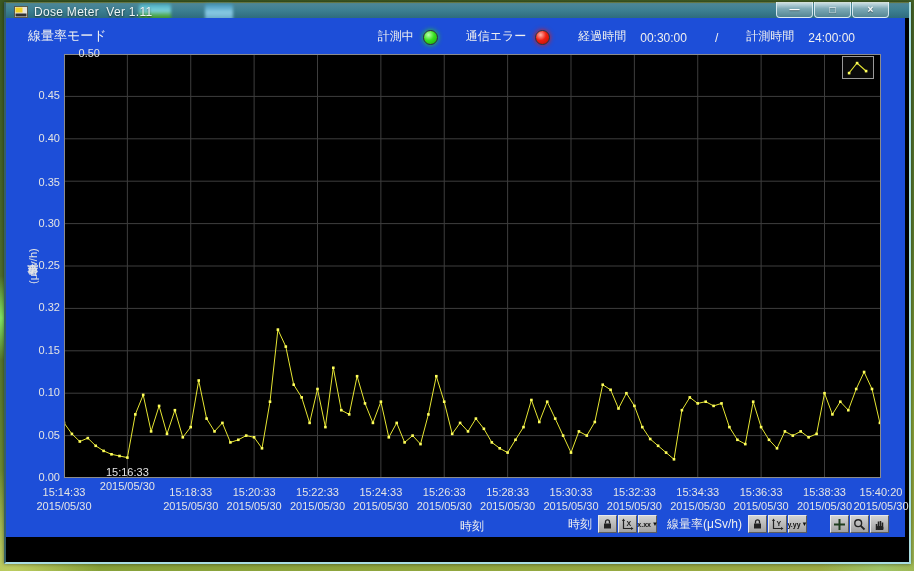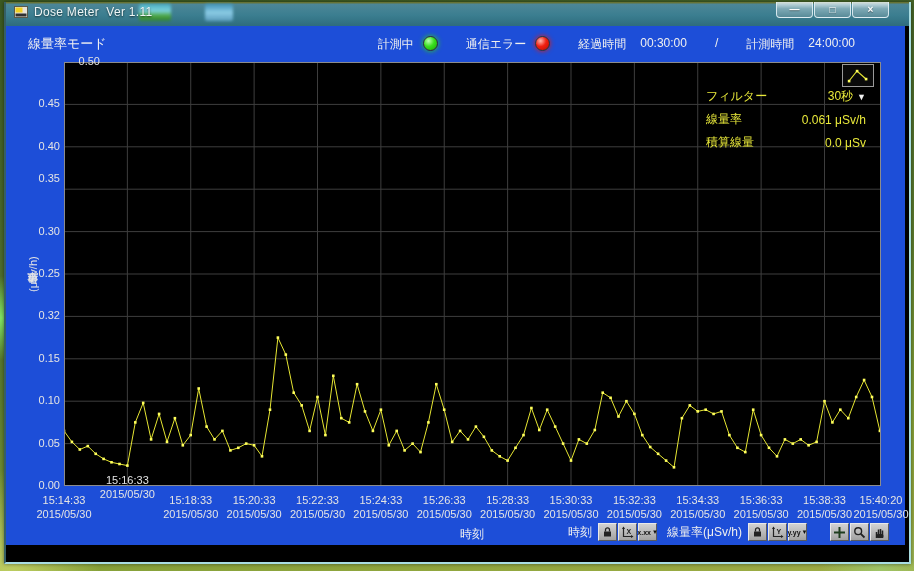--- a/index.html
+++ b/index.html
@@ -13,21 +13,21 @@
       linear-gradient(170deg,#3c5a22 0%,#49682a 30%,#5d7d2e 55%,#84a038 78%,#9fae46 100%);
   }
   .window{
     position:absolute;left:4px;top:2px;width:903px;height:560px;
     border-left:2px solid #355f66;border-right:2px solid #a9dde2;border-bottom:2px solid #a9dde2;
     box-shadow:0 0 4px rgba(0,0,0,.5);
     background:#000;
   }
   
   .titlebar{
-    position:relative;height:24px;
+    position:relative;height:16px;
     background:linear-gradient(180deg,#6e6e1c 0%,#4c8697 10%,#3b7e90 55%,#2e6c7d 100%);
     overflow:visible;
   }
   .ghost-icon{position:absolute;top:2px;height:17px;filter:blur(1.6px);opacity:.95;border-radius:2px;}
   .ghost-1{left:133px;width:32px;background:linear-gradient(180deg,#49aec2 0%,#7fd6e2 40%,#4da83e 70%,#2e7d30 100%);}
   .ghost-2{left:199px;width:28px;background:linear-gradient(180deg,#3f93b8 0%,#8fd0ea 50%,#5e9fc0 100%);}
   .title-icon{position:absolute;left:8px;top:4px;width:14px;height:12px;}
   .title-text{
     position:absolute;left:28px;top:3px;font-size:12px;color:#eef6f6;
     text-shadow:0 1px 2px rgba(0,0,0,.6);letter-spacing:.3px;white-space:pre;
@@ -42,21 +42,21 @@
   }
   
   .menubar{
     height:18px;background:linear-gradient(180deg,#fbfbfb,#eef0f0);
     border-bottom:1px solid #d8d8d8;display:flex;align-items:center;padding-left:6px;
   }
   .menu-item{font-size:12px;color:#1a1a1a;padding:0 9px;line-height:18px;}
   
   .client{position:relative;width:899px;height:519px;background:#1d4ed8;color:#e8e8e8;}
   .mode-title{position:absolute;left:22px;top:9px;font-size:13px;color:#f2f2f2;}
-  .statusrow{position:absolute;top:10px;right:50px;display:flex;align-items:flex-start;font-size:12px;color:#f0f0f0;white-space:nowrap;}
+  .statusrow{position:absolute;top:10px;right:50px;display:flex;align-items:flex-end;font-size:12px;color:#f0f0f0;white-space:nowrap;}
   .led{width:13px;height:13px;border-radius:50%;margin-left:9px;border:1px solid #333;}
   .led-green{background:radial-gradient(circle at 35% 30%,#bdffb0 0%,#39e01e 45%,#17a80a 100%);box-shadow:0 0 4px rgba(60,255,40,.7);}
   .led-red{background:radial-gradient(circle at 35% 30%,#ffb5ab 0%,#f01f10 45%,#b50e04 100%);box-shadow:0 0 4px rgba(255,60,40,.6);}
   .gap-lg{width:28px;}
   .gap-md{width:14px;}
   
   .y-axis-title{
     position:absolute;left:20px;top:36px;height:424px;width:14px;
     writing-mode:vertical-rl;transform:rotate(180deg);
     display:flex;align-items:center;justify-content:center;
@@ -284,21 +284,21 @@
       </svg>
 
     <div class="y-ticks" id="yticks">
         <div class="y-tick" style="top: 453px;">0.00</div>
         <div class="y-tick" style="top: 410.6px;">0.05</div>
         <div class="y-tick" style="top: 368.2px;">0.10</div>
         <div class="y-tick" style="top: 325.8px;">0.15</div>
         <div class="y-tick" style="top: 283.4px;">0.32</div>
         <div class="y-tick" style="top: 241px;">0.25</div>
         <div class="y-tick" style="top: 198.6px;">0.30</div>
-        <div class="y-tick" style="top: 146px;">0.35</div>
+        <div class="y-tick" style="top: 158px;">0.35</div>
         <div class="y-tick" style="top: 113.8px;">0.40</div>
         <div class="y-tick" style="top: 71.4px;">0.45</div>
         <div class="y-tick" style="top: 29px; padding-left: 40px;">0.50</div>
       </div>
     <div class="x-ticks" id="xticks">
         <div class="x-tick" style="left: 16px; top: 467px;">
           <div>15:14:33</div>
           <div>2015/05/30</div>
         </div>
         <div class="x-tick" style="left: 79.3743px; top: 447px;">
@@ -359,36 +359,20 @@
 
     <div class="plot-style-box">
       <svg width="26" height="17" viewBox="0 0 26 17">
         <polyline points="4,14 12,4 21,12" fill="none" stroke="#e6e632" stroke-width="1.2"></polyline>
         <rect x="2.8" y="12.8" width="2.6" height="2.6" fill="#ffff5c"></rect>
         <rect x="10.8" y="2.8" width="2.6" height="2.6" fill="#ffff5c"></rect>
         <rect x="19.8" y="10.8" width="2.6" height="2.6" fill="#ffff5c"></rect>
       </svg>
     </div>
 
-    <div class="legend">
-      <div class="legend-row">
-        <span>フィルター</span>
-        <span class="legend-val">
-          <span>30秒</span><span class="dd-arrow">▼</span>
-        </span>
-      </div>
-      <div class="legend-row">
-        <span>線量率</span>
-        <span class="legend-val">0.061 μSv/h</span>
-      </div>
-      <div class="legend-row">
-        <span>積算線量</span>
-        <span class="legend-val">0.0  μSv</span>
-      </div>
-    </div>
 
     <div class="toolbar">
       <span class="tb-label">時刻</span>
       <div class="tb-group">
         <div class="tb-btn">
           <svg width="11" height="12" viewBox="0 0 11 12">
             <path d="M3.5 5.5 V3.8 A2 2 0 0 1 7.5 3.8 V5.5" fill="none" stroke="#222" stroke-width="1.3"></path>
             <rect x="2" y="5.5" width="7" height="5" fill="#222"></rect>
           </svg>
         </div>

